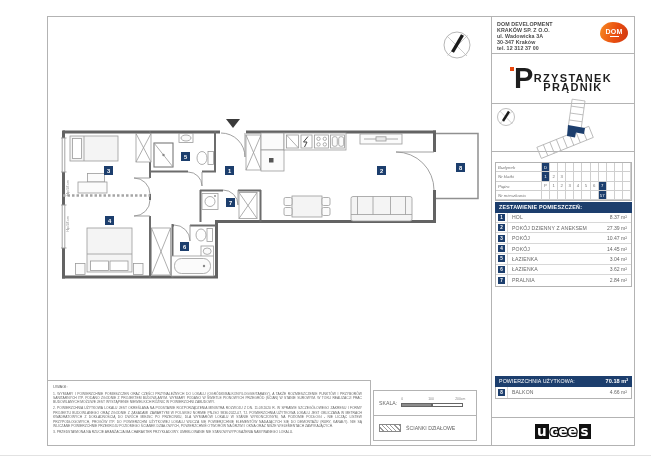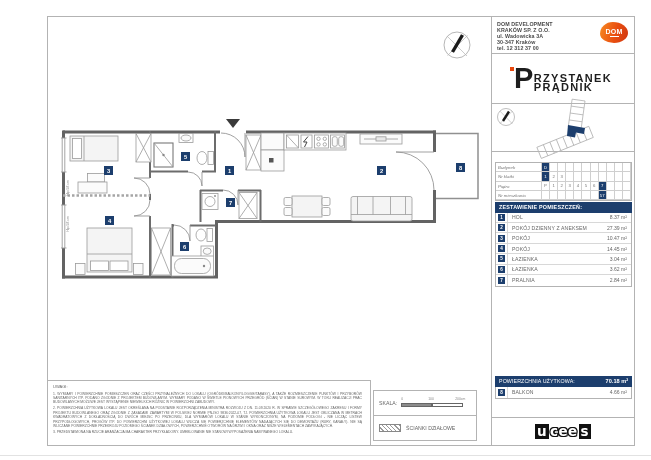--- a/index.html
+++ b/index.html
@@ -20,21 +20,21 @@
     color:#fff;display:flex;flex-direction:column;align-items:center;justify-content:center}
   .dom-logo-text{font-size:7px;font-weight:bold;letter-spacing:.3px;line-height:7px}
   .dom-logo-bar{width:9px;height:1.2px;background:#fff;margin-top:1px}
 
   .sec-brand{top:54px;height:50px;display:flex;align-items:center;justify-content:center}
   .brand{display:flex}
   .brand-p{font-size:29px;font-weight:bold;color:#1d1d1d;line-height:25px;position:relative}
   .brand-sq{position:absolute;left:-4.5px;top:1.5px;width:4px;height:4px;background:#e8490f}
   .brand-col{margin-top:8px;margin-left:.5px}
   .brand-line1,.brand-line2{font-size:11px;font-weight:bold;letter-spacing:1.3px;color:#1d1d1d;line-height:9px}
-  .brand-line2{}
+  .brand-line2{text-align:center}
 
   .sec-map{top:104px;height:48px}
 
   .unit-table{position:absolute;left:495px;top:162px;width:137px;z-index:3;border:1px solid #b3b3b3;
     display:grid;grid-template-columns:46px repeat(11,1fr);background:#fff}
   .ut-label{font-size:4.4px;font-style:italic;color:#777;padding:2px 0 0 2px;height:9.3px;
     border-bottom:.5px solid #cfcfcf;border-right:.5px solid #cfcfcf}
   .ut-cell{font-size:4.3px;color:#777;display:flex;align-items:center;justify-content:center;height:9.3px;
     border-bottom:.5px solid #cfcfcf;border-right:.5px solid #cfcfcf}
   .navy{background:#1c3e6d !important;color:#fff !important}

